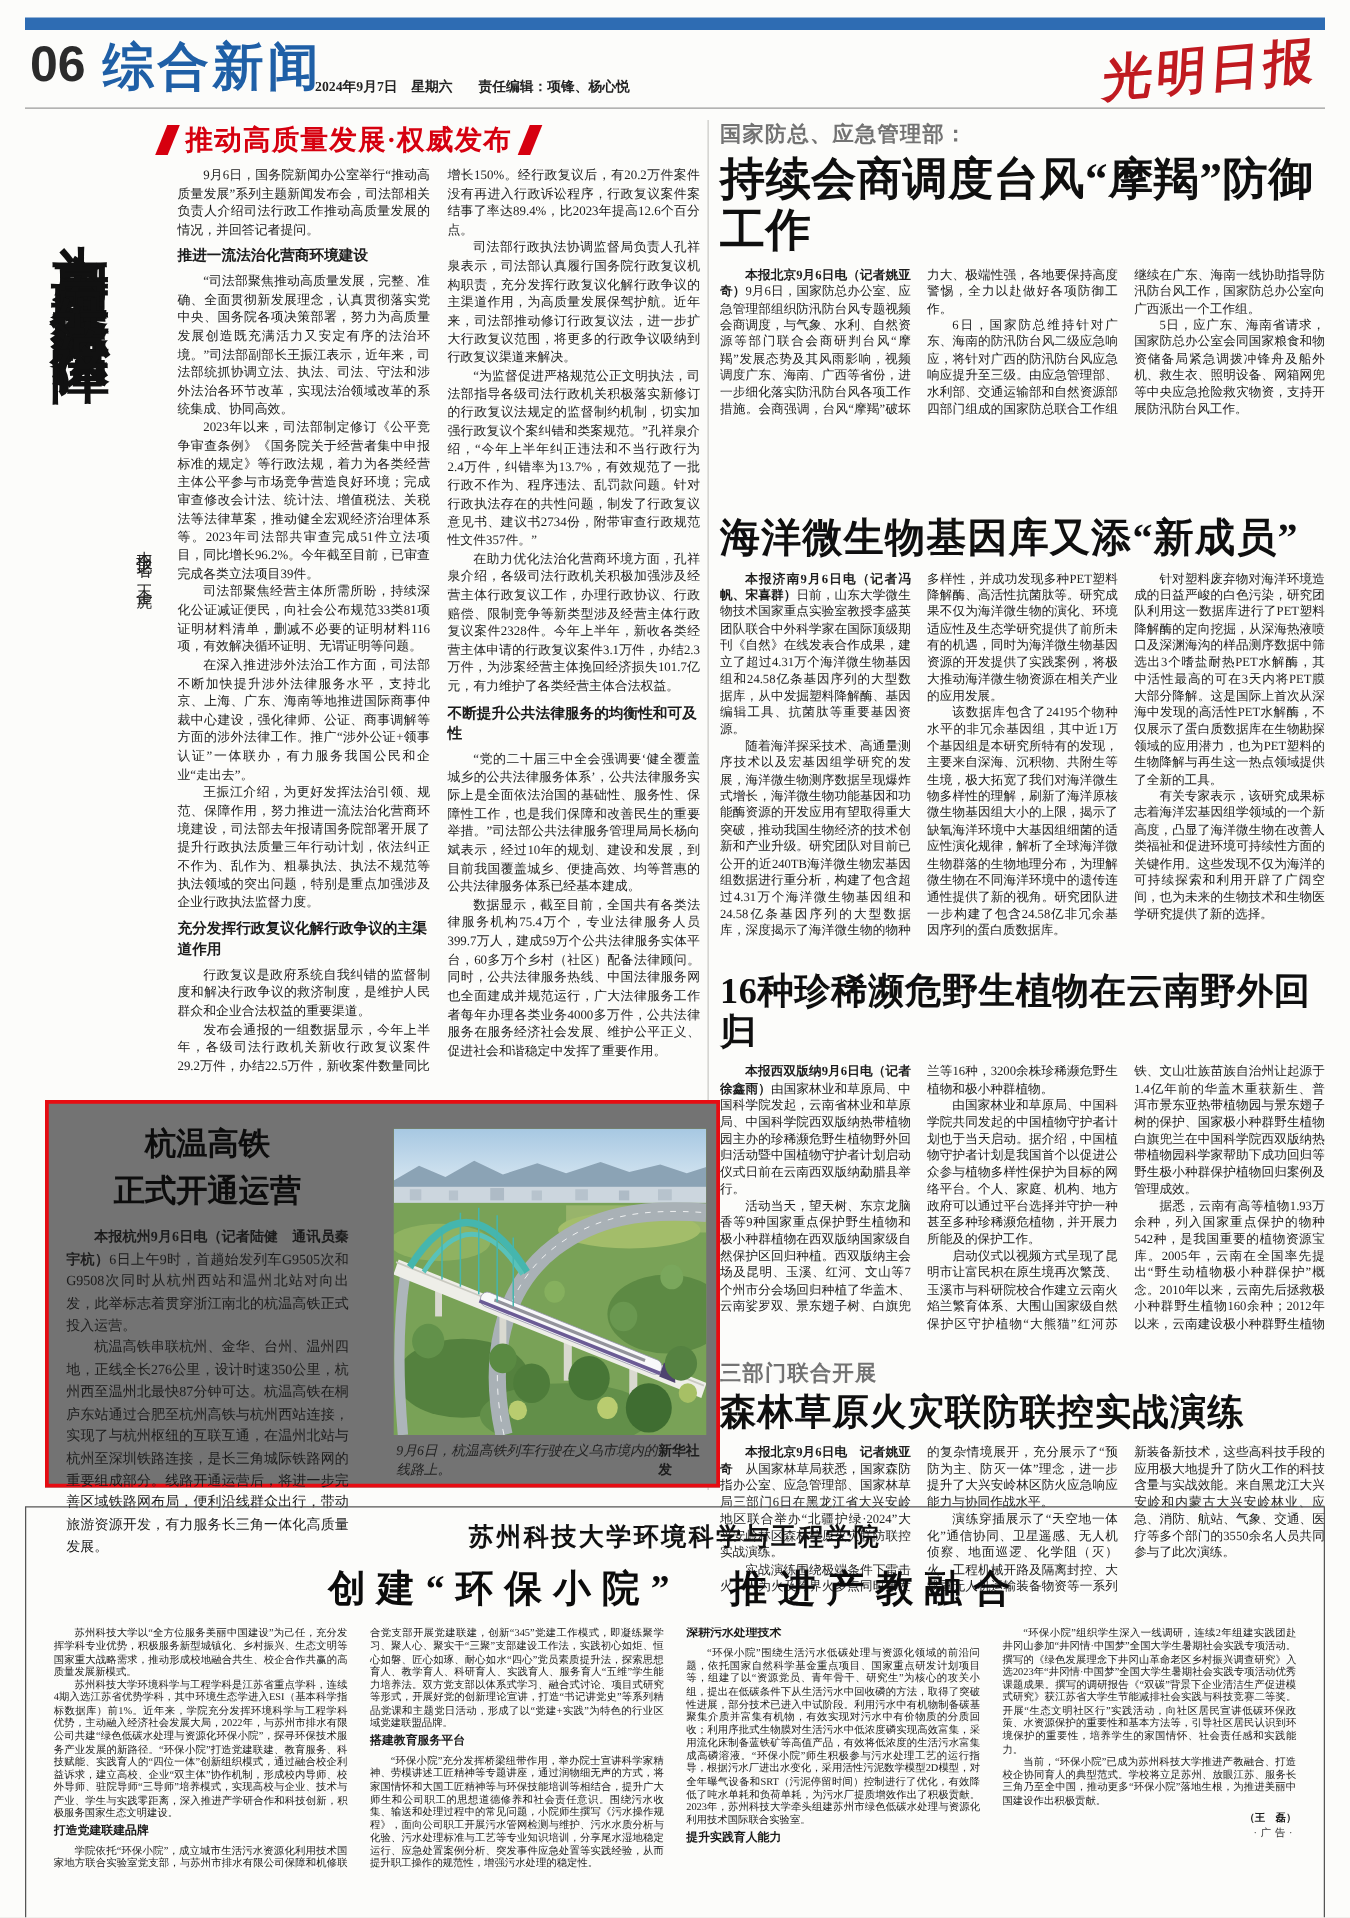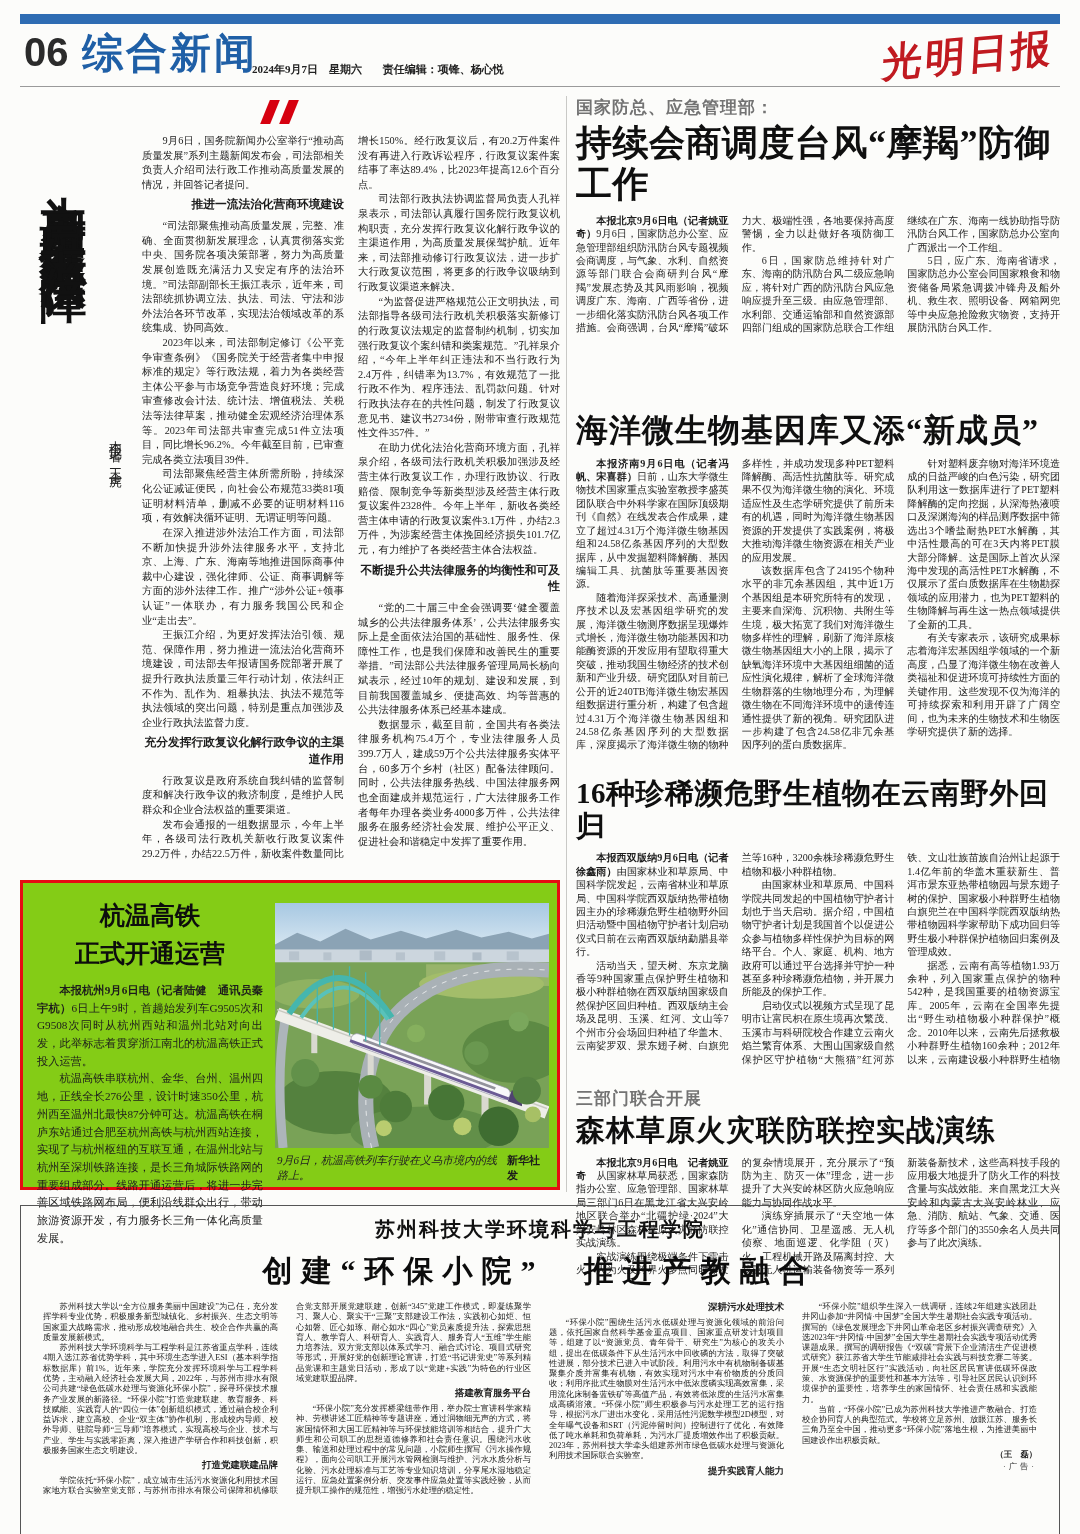--- a/index.html
+++ b/index.html
@@ -14,21 +14,21 @@
                  letter-spacing:3px;}
   .dateline{position:absolute;left:232px;top:34px;font-size:11px;font-weight:700;color:#222;}
   .dateline span{margin-right:18px;}
   .masthead{position:absolute;right:6px;top:0px;font-size:40px;font-weight:900;color:#c01a20;
             transform:rotate(-5deg) skewX(-8deg);letter-spacing:3px;}
   .hdr-rule{position:absolute;left:20px;top:86px;width:1040px;height:1px;background:#9a9a9a;}
   .v-divider{position:absolute;left:566px;top:96px;width:1px;height:1096px;background:#c9c9c6;}
   
   .para{margin:0;}
   .t-p{text-indent:2em;text-align:justify;}
-  .t-h{font-weight:700;text-align:right;text-indent:0;margin:5px 0;font-size:1.14em;}
+  .t-h{font-weight:700;text-align:left;text-indent:0;margin:5px 0;font-size:1.14em;}
   .t-sig{text-align:right;font-weight:700;margin-top:4px;}
   .t-ad{text-align:right;margin-top:2px;letter-spacing:3px;color:#333;}
   .para b{font-weight:700;}
   
   .left-region{position:absolute;left:20px;top:96px;width:540px;}
   .kicker-banner{margin-left:106px;width:306px;height:32px;display:flex;align-items:center;
                  justify-content:center;gap:9px;}
   .red-slash{width:10px;height:24px;background:#d6000f;transform:skewX(-22deg);}
   .kicker-banner .kb-text{color:#d6000f;font-size:22px;font-weight:900;letter-spacing:1px;white-space:nowrap;}
   .a1{display:flex;margin-top:6px;height:738px;}
@@ -48,22 +48,22 @@
   .hl-plants{font-size:29px;letter-spacing:0.5px;}
   .hl-fire{font-size:29px;letter-spacing:1px;}
   .body3{column-count:3;column-gap:13px;font-size:10.1px;line-height:1.33;text-align:justify;
          overflow:hidden;}
   .h-typhoon{height:184px;}
   .h-ocean{height:306px;}
   .h-plants{height:222px;}
   .h-fire{height:132px;}
   .sect{margin-bottom:14px;}
   
-  .rail-box{position:absolute;left:20px;top:880px;width:540px;height:310px;border:3px solid #e60c12;
-            box-sizing:border-box;display:flex;background:#84cc16;}
+  .rail-box{position:absolute;left:36px;top:880px;width:540px;height:310px;border:3px solid #e60c12;
+            box-sizing:border-box;display:flex;background:#737373;gap:24px;}
   .rail-left{width:252px;padding:14px 12px 8px 14px;box-sizing:border-box;}
   .rail-hl{text-align:center;font-size:25px;font-weight:900;line-height:1.5;margin-bottom:10px;color:#0d0d0d;}
   .rail-body{font-size:11.2px;line-height:1.58;text-align:justify;overflow:hidden;}
   .rail-right{flex:1;display:flex;flex-direction:column;padding:20px 8px 4px 0;box-sizing:border-box;}
   .rail-photo{flex:1;position:relative;overflow:hidden;background:#7aa257;}
   .rail-photo svg{display:block;width:100%;height:100%;}
   .rail-caption{display:flex;justify-content:space-between;align-items:baseline;
                 font-size:11px;padding:5px 2px 0 2px;}
   .cap-text{font-style:italic;color:#222;}
   .cap-credit{font-weight:700;}
@@ -90,20 +90,21 @@
       <span>责任编辑：项锋、杨心悦</span>
     </div>
     <div class="masthead">光明日报</div>
   </div>
   <div class="hdr-rule"></div>
   <div class="v-divider"></div>
 
   <div class="left-region">
     <div class="kicker-banner">
       <span class="red-slash"></span>
+      <span class="kb-text">推动高质量发展·权威发布</span>
       <span class="red-slash"></span>
     </div>
     <div class="a1">
       <div class="a1-title">
         <span>为高质量发展提供有力法治保障</span>
       </div>
       <div class="a1-byline">
         <span>本报记者　王金虎</span>
       </div>
       <div class="a1-body">

